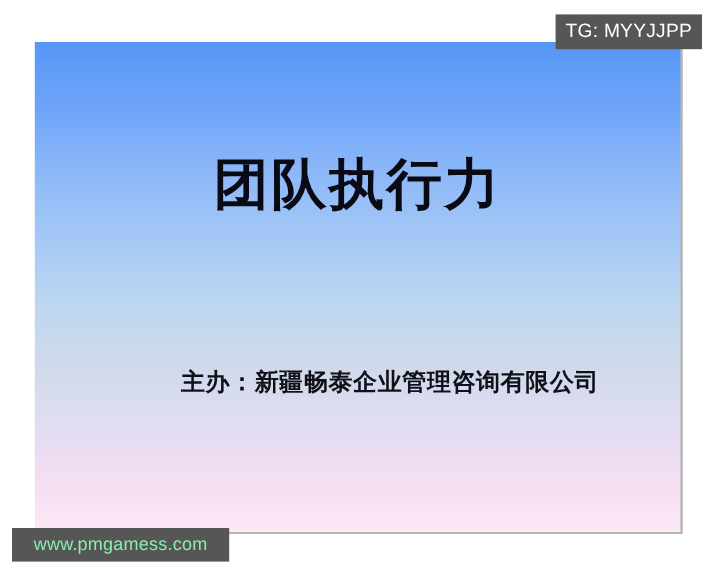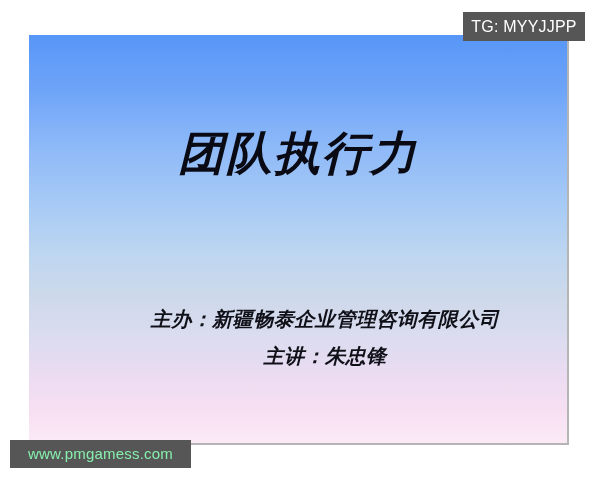--- a/index.html
+++ b/index.html
@@ -37,21 +37,20 @@
         #6fa5f8 14%,
         #8fbaf8 28%,
         #a8cbf5 42%,
         #bed6f0 54%,
         #cdd9ea 64%,
         #dcdcf0 75%,
         #ecdcf2 84%,
         #f7dff2 92%,
         #fbeaf6 100%);
     box-shadow: 2px 2px 0 0 rgba(120,120,120,0.55);
-    font-style: italic;
   }
 
   
   #slide-title {
     position: absolute;
     left: 0;
     top: 93px;
     width: 538px;
     text-align: center;
     font-family: "Liberation Serif", "DejaVu Serif", serif;
@@ -119,21 +118,20 @@
 <body>
 
 <div id="slide-stage">
 
   <div id="slide">
 
     <div id="slide-title">团队执行力</div>
 
     <div id="subtitle-block">
       <span class="subtitle-line">主办：新疆畅泰企业管理咨询有限公司</span>
-      <span class="subtitle-line">主讲：朱忠锋</span>
     </div>
 
   </div>
 
   <div id="tg-badge">TG: MYYJJPP</div>
 
   <div id="watermark">www.pmgamess.com</div>
 
 </div>
 

